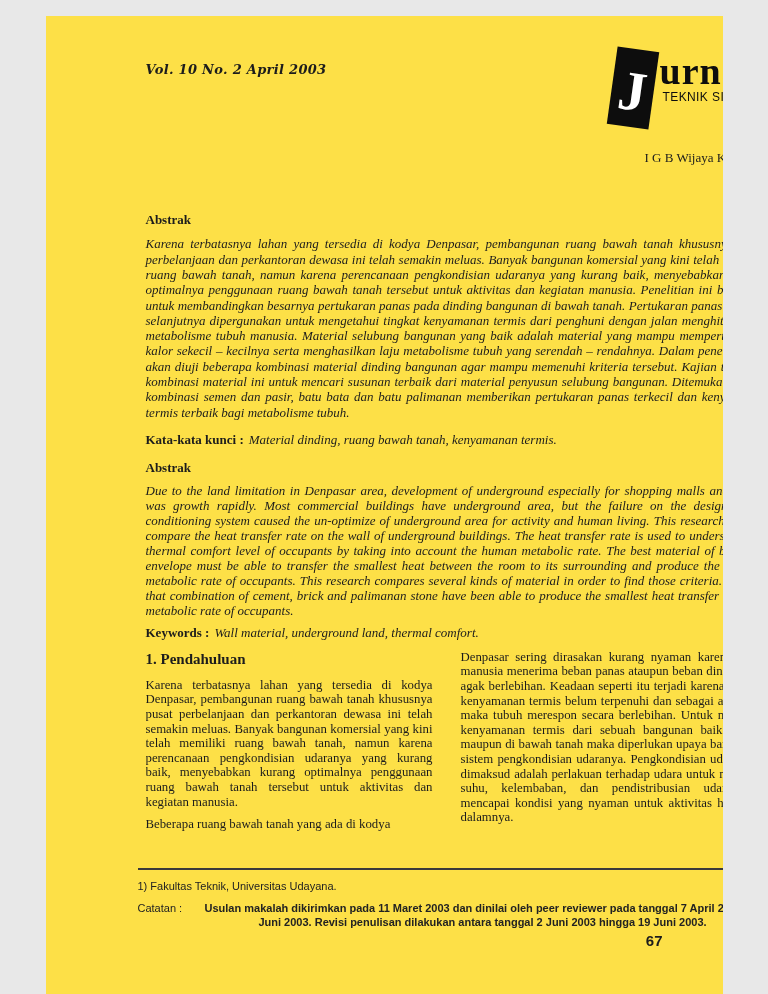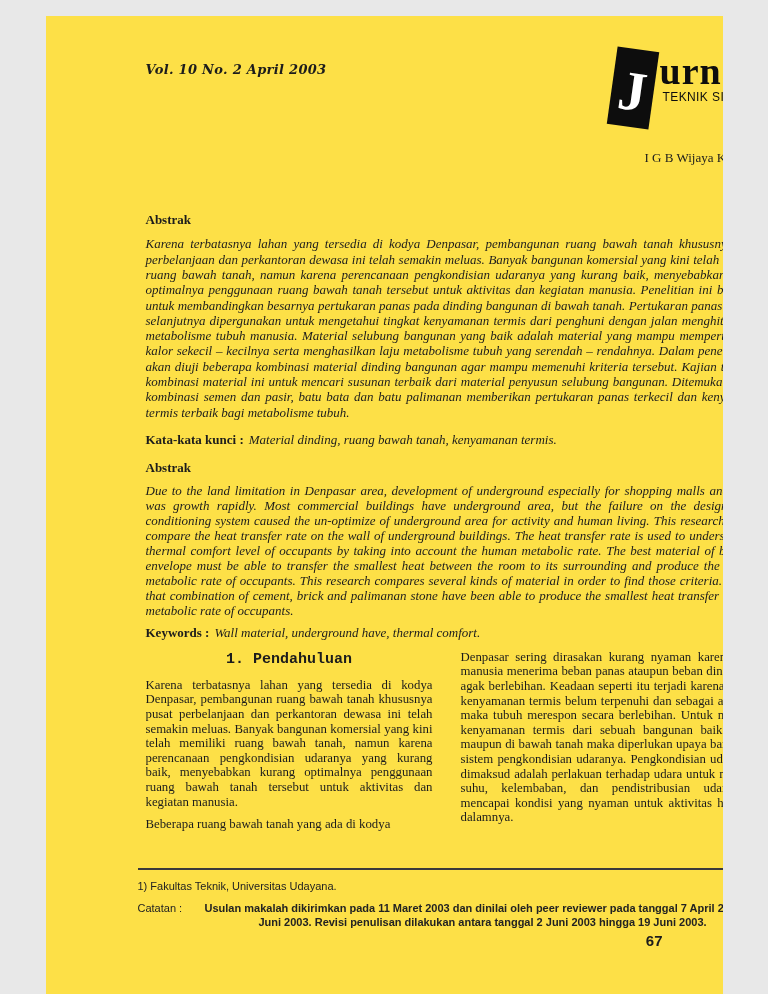--- a/index.html
+++ b/index.html
@@ -68,21 +68,21 @@
   .kw-line-en { margin-top:7px; }
   .kw-label { font-weight:bold; margin-right:5px; }
   .kw-text { font-style:italic; }
 
   
   .columns {
     display:grid; grid-template-columns:287px 307px; column-gap:28px;
     margin-top:9px; height:182px; overflow:hidden;
     font-size:12.8px; line-height:14.6px; text-align:justify;
   }
-  .col-heading { font-weight:bold; font-size:15px; line-height:19px; margin:0 0 9px 0; text-align:center;font-family:Liberation Mono, monospace; }
+  .col-heading { font-weight:bold; font-size:15px; line-height:19px; margin:0 0 9px 0; text-align:left; }
   .col p { margin:0; }
   .col p + p { margin-top:8px; }
 
   
   .footnote-area {
     position:absolute; left:92px; top:852px; width:632px;
     font-family:"Liberation Sans", sans-serif;
     font-size:11px; color:#222222;
   }
   .footnote-rule { border-top:2px solid #3a3a3a; height:0; margin-bottom:10px; }
@@ -117,21 +117,21 @@
     </div>
 
     <div class="author"><span>I G B Wijaya Kusuma</span><sup>1)</sup></div>
 
     <div class="sec-heading h-abstrak">Abstrak</div>
     <div class="abs-body">Karena terbatasnya lahan yang tersedia di kodya Denpasar, pembangunan ruang bawah tanah khususnya pusat perbelanjaan dan perkantoran dewasa ini telah semakin meluas. Banyak bangunan komersial yang kini telah memiliki ruang bawah tanah, namun karena perencanaan pengkondisian udaranya yang kurang baik, menyebabkan kurang optimalnya penggunaan ruang bawah tanah tersebut untuk aktivitas dan kegiatan manusia. Penelitian ini bertujuan untuk membandingkan besarnya pertukaran panas pada dinding bangunan di bawah tanah. Pertukaran panas tersebut selanjutnya dipergunakan untuk mengetahui tingkat kenyamanan termis dari penghuni dengan jalan menghitung laju metabolisme tubuh manusia. Material selubung bangunan yang baik adalah material yang mampu mempertukarkan kalor sekecil – kecilnya serta menghasilkan laju metabolisme tubuh yang serendah – rendahnya. Dalam penelitian ini akan diuji beberapa kombinasi material dinding bangunan agar mampu memenuhi kriteria tersebut. Kajian terhadap kombinasi material ini untuk mencari susunan terbaik dari material penyusun selubung bangunan. Ditemukan bahwa kombinasi semen dan pasir, batu bata dan batu palimanan memberikan pertukaran panas terkecil dan kenyamanan termis terbaik bagi metabolisme tubuh.</div>
     <div class="kw-line"><span class="kw-label">Kata-kata kunci :</span><span class="kw-text">Material dinding, ruang bawah tanah, kenyamanan termis.</span></div>
 
     <div class="sec-heading h-abstract">Abstrak</div>
     <div class="abs-body abs-body-en">Due to the land limitation in Denpasar area, development of underground especially for shopping malls and offices was growth rapidly. Most commercial buildings have underground area, but the failure on the design of air conditioning system caused the un-optimize of underground area for activity and human living. This research aims to compare the heat transfer rate on the wall of underground buildings. The heat transfer rate is used to understand the thermal comfort level of occupants by taking into account the human metabolic rate. The best material of buildings envelope must be able to transfer the smallest heat between the room to its surrounding and produce the smallest metabolic rate of occupants. This research compares several kinds of material in order to find those criteria. It found that combination of cement, brick and palimanan stone have been able to produce the smallest heat transfer rate and metabolic rate of occupants.</div>
-    <div class="kw-line kw-line-en"><span class="kw-label">Keywords :</span><span class="kw-text">Wall material, underground have, thermal comfort.</span></div>
+    <div class="kw-line kw-line-en"><span class="kw-label">Keywords :</span><span class="kw-text">Wall material, underground land, thermal comfort.</span></div>
 
     <div class="columns">
       <div class="col">
         <div class="col-heading">1. Pendahuluan</div>
         <p>Karena terbatasnya lahan yang tersedia di kodya Denpasar, pembangunan ruang bawah tanah khususnya pusat perbelanjaan dan perkantoran dewasa ini telah semakin meluas. Banyak bangunan komersial yang kini telah memiliki ruang bawah tanah, namun karena perencanaan pengkondisian udaranya yang kurang baik, menyebabkan kurang optimalnya penggunaan ruang bawah tanah tersebut untuk aktivitas dan kegiatan manusia.</p>
         <p>Beberapa ruang bawah tanah yang ada di kodya</p>
       </div>
       <div class="col">
         <p>Denpasar sering dirasakan kurang nyaman karena tubuh manusia menerima beban panas ataupun beban dingin yang agak berlebihan. Keadaan seperti itu terjadi karena kreteria kenyamanan termis belum terpenuhi dan sebagai akibatnya maka tubuh merespon secara berlebihan. Untuk mendapat kenyamanan termis dari sebuah bangunan baik di atas maupun di bawah tanah maka diperlukan upaya baru dalam sistem pengkondisian udaranya. Pengkondisian udara yang dimaksud adalah perlakuan terhadap udara untuk mengatur suhu, kelembaban, dan pendistribusian udara agar mencapai kondisi yang nyaman untuk aktivitas hunian di dalamnya.</p>
       </div>

